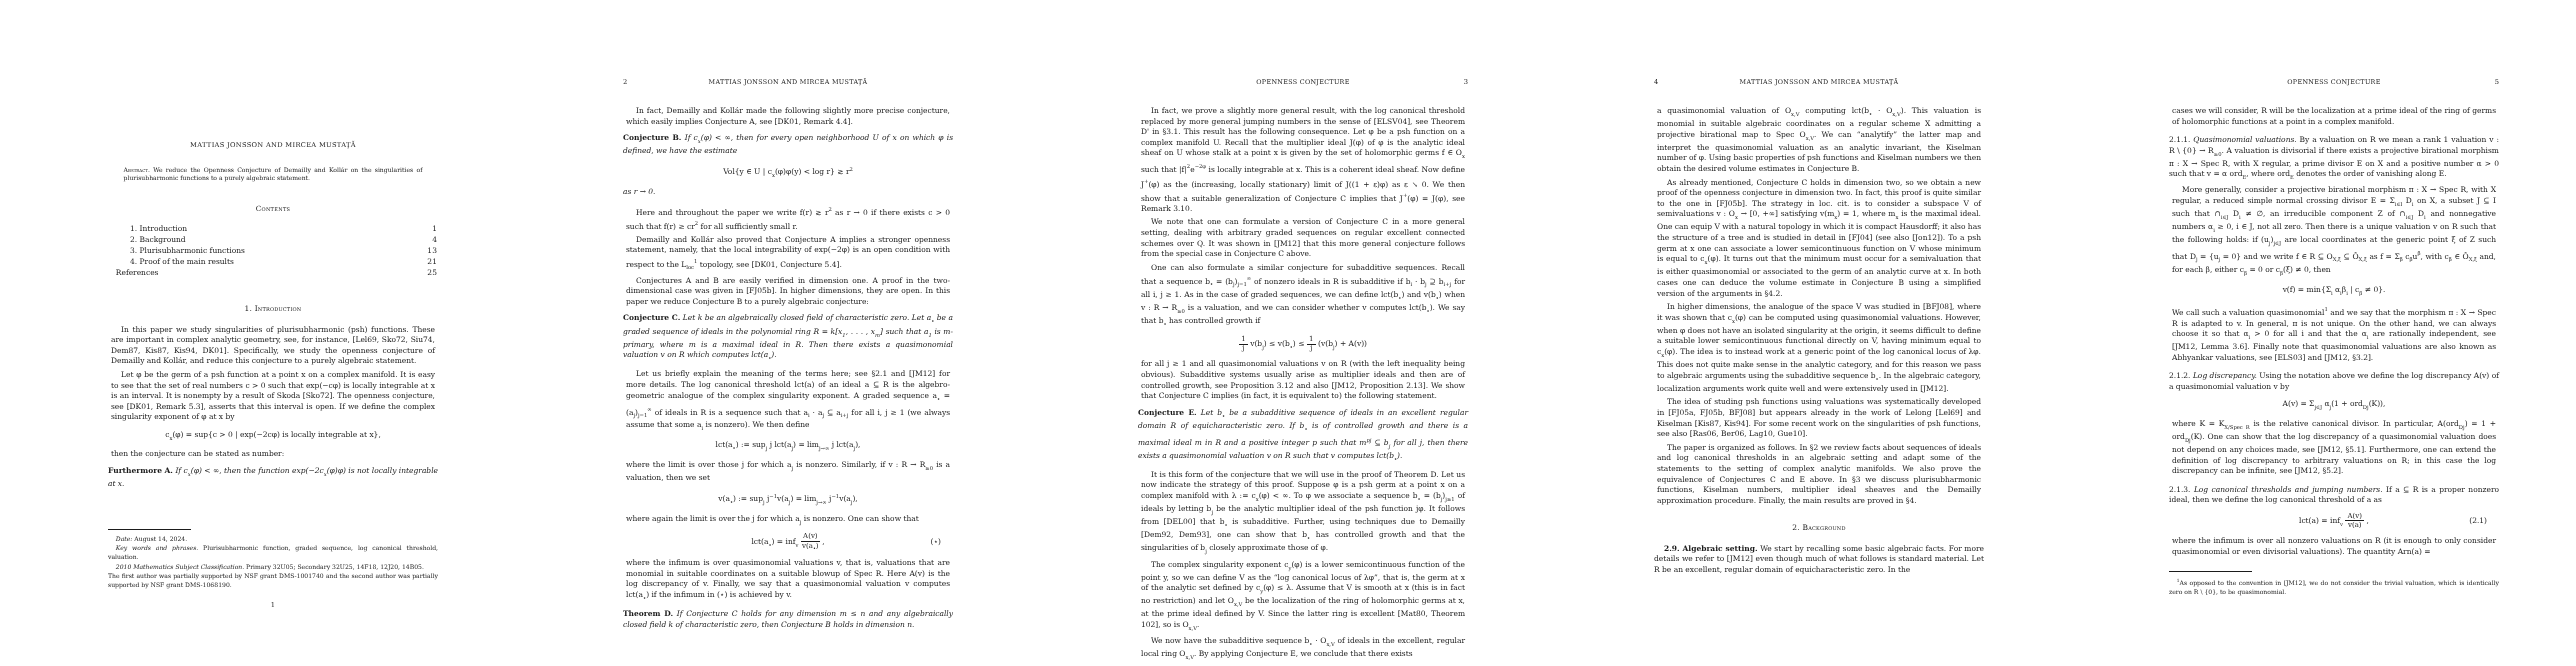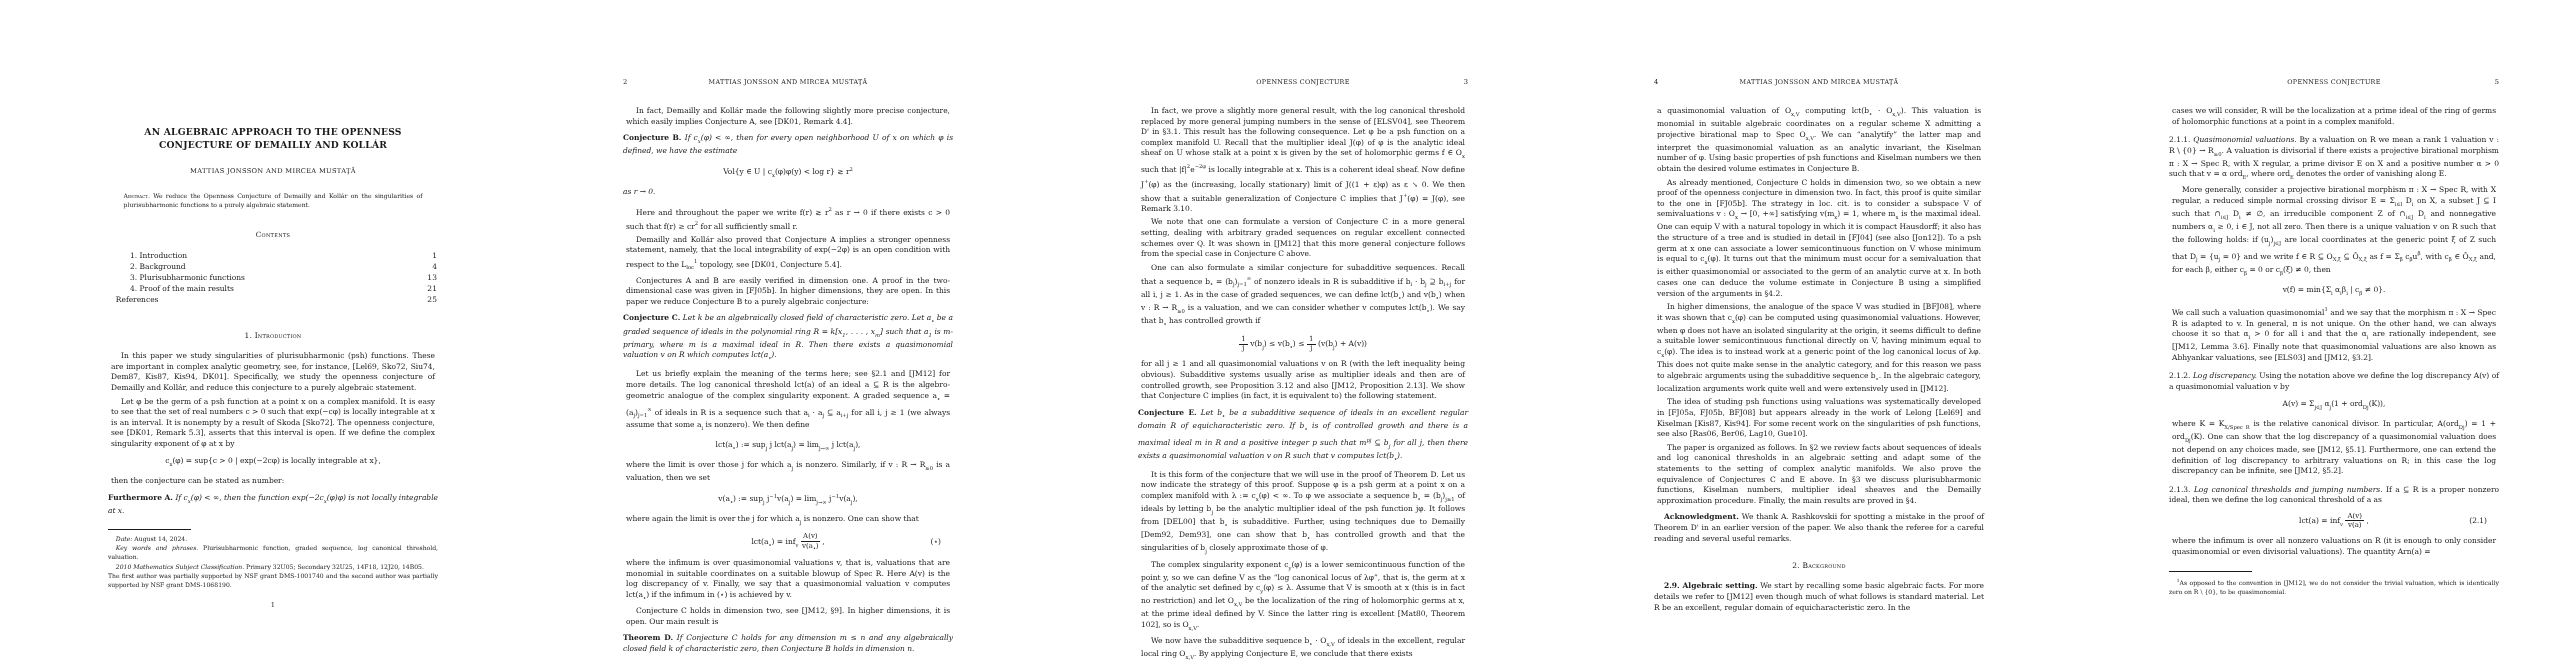--- a/index.html
+++ b/index.html
@@ -51,21 +51,20 @@
                font-family:"Liberation Serif","DejaVu Serif",serif;}
 </style>
 </head>
 <body>
 
 <div id="canvas">
   <div class="arxiv-stamp">arXiv:1205.4273v4  [math.CV]  12 Feb 2013</div>
   <main id="pages">
       <section class="page page1" style="left: 0px;">
         <div class="pagebody">
-          <div class="title">AN ALGEBRAIC APPROACH TO THE OPENNESS<br>CONJECTURE OF DEMAILLY AND KOLLÁR</div>
           <div class="authors">MATTIAS JONSSON AND MIRCEA MUSTAŢĂ</div>
           <div class="abstract"><span class="sc">Abstract.</span> We reduce the Openness Conjecture of Demailly and Kollár on the singularities of plurisubharmonic functions to a purely algebraic statement.</div>
           <div class="contents-head">Contents</div>
           <nav class="toc">
             <div class="tocrow"><span class="toclabel">1.  Introduction</span><span class="tocpage">1</span></div>
             <div class="tocrow"><span class="toclabel">2.  Background</span><span class="tocpage">4</span></div>
             <div class="tocrow"><span class="toclabel">3.  Plurisubharmonic functions</span><span class="tocpage">13</span></div>
             <div class="tocrow"><span class="toclabel">4.  Proof of the main results</span><span class="tocpage">21</span></div>
             <div class="tocrow noindent"><span class="toclabel">References</span><span class="tocpage">25</span></div>
           </nav>
@@ -100,21 +99,20 @@
           <p class="para">Demailly and Kollár also proved that Conjecture A implies a stronger openness statement, namely, that the local integrability of exp(−2φ) is an open condition with respect to the L<sub>loc</sub><sup>1</sup> topology, see [DK01, Conjecture 5.4].</p>
           <p class="para">Conjectures A and B are easily verified in dimension one. A proof in the two-dimensional case was given in [FJ05b]. In higher dimensions, they are open. In this paper we reduce Conjecture B to a purely algebraic conjecture:</p>
           <p class="thm"><span class="thmlabel">Conjecture C.</span> <span class="thmtext">Let k be an algebraically closed field of characteristic zero. Let a<sub>•</sub> be a graded sequence of ideals in the polynomial ring R = k[x<sub>1</sub>, . . . , x<sub>m</sub>] such that a<sub>1</sub> is m-primary, where m is a maximal ideal in R. Then there exists a quasimonomial valuation v on R which computes lct(a<sub>•</sub>).</span></p>
           <p class="para">Let us briefly explain the meaning of the terms here; see §2.1 and [JM12] for more details. The log canonical threshold lct(a) of an ideal a ⊆ R is the algebro-geometric analogue of the complex singularity exponent. A graded sequence a<sub>•</sub> = (a<sub>j</sub>)<sub>j=1</sub><sup>∞</sup> of ideals in R is a sequence such that a<sub>i</sub> · a<sub>j</sub> ⊆ a<sub>i+j</sub> for all i, j ≥ 1 (we always assume that some a<sub>i</sub> is nonzero). We then define</p>
           <div class="display"><span class="eqtxt">lct(a<sub>•</sub>) := sup<sub>j</sub> j lct(a<sub>j</sub>) = lim<sub>j→∞</sub> j lct(a<sub>j</sub>),</span></div>
           <p class="para noind">where the limit is over those j for which a<sub>j</sub> is nonzero. Similarly, if v : R → R<sub>≥0</sub> is a valuation, then we set</p>
           <div class="display"><span class="eqtxt">v(a<sub>•</sub>) := sup<sub>j</sub> j<sup>−1</sup>v(a<sub>j</sub>) = lim<sub>j→∞</sub> j<sup>−1</sup>v(a<sub>j</sub>),</span></div>
           <p class="para noind">where again the limit is over the j for which a<sub>j</sub> is nonzero. One can show that</p>
           <div class="display"><span class="eqtxt">lct(a<sub>•</sub>) = inf<sub>v</sub> </span><span class="frac"><span class="num">A(v)</span><span class="den">v(a<sub>•</sub>)</span></span><span class="eqtxt"> ,</span><span class="eqtag">(⋆)</span></div>
           <p class="para noind">where the infimum is over quasimonomial valuations v, that is, valuations that are monomial in suitable coordinates on a suitable blowup of Spec R. Here A(v) is the log discrepancy of v. Finally, we say that a quasimonomial valuation v computes lct(a<sub>•</sub>) if the infimum in (⋆) is achieved by v.</p>
-          <p class="para">Conjecture C holds in dimension two, see [JM12, §9]. In higher dimensions, it is open. Our main result is</p>
           <p class="thm"><span class="thmlabel">Theorem D.</span> <span class="thmtext">If Conjecture C holds for any dimension m ≤ n and any algebraically closed field k of characteristic zero, then Conjecture B holds in dimension n.</span></p>
         </div>
       </section>
       <section class="page" style="left: 1030px;">
         <header class="pagehead">
           <span class="ph-left"></span>
           <span class="ph-center">OPENNESS CONJECTURE</span>
           <span class="ph-right">3</span>
         </header>
         <div class="pagebody">
@@ -134,21 +132,20 @@
           <span class="ph-left">4</span>
           <span class="ph-center">MATTIAS JONSSON AND MIRCEA MUSTAŢĂ</span>
           <span class="ph-right"></span>
         </header>
         <div class="pagebody">
           <p class="para noind">a quasimonomial valuation of O<sub>x,V</sub> computing lct(b<sub>•</sub> · O<sub>x,V</sub>). This valuation is monomial in suitable algebraic coordinates on a regular scheme X admitting a projective birational map to Spec O<sub>x,V</sub>. We can “analytify” the latter map and interpret the quasimonomial valuation as an analytic invariant, the Kiselman number of φ. Using basic properties of psh functions and Kiselman numbers we then obtain the desired volume estimates in Conjecture B.</p>
           <p class="para">As already mentioned, Conjecture C holds in dimension two, so we obtain a new proof of the openness conjecture in dimension two. In fact, this proof is quite similar to the one in [FJ05b]. The strategy in loc. cit. is to consider a subspace V of semivaluations v : O<sub>x</sub> → [0, +∞] satisfying v(m<sub>x</sub>) = 1, where m<sub>x</sub> is the maximal ideal. One can equip V with a natural topology in which it is compact Hausdorff; it also has the structure of a tree and is studied in detail in [FJ04] (see also [Jon12]). To a psh germ at x one can associate a lower semicontinuous function on V whose minimum is equal to c<sub>x</sub>(φ). It turns out that the minimum must occur for a semivaluation that is either quasimonomial or associated to the germ of an analytic curve at x. In both cases one can deduce the volume estimate in Conjecture B using a simplified version of the arguments in §4.2.</p>
           <p class="para">In higher dimensions, the analogue of the space V was studied in [BFJ08], where it was shown that c<sub>x</sub>(φ) can be computed using quasimonomial valuations. However, when φ does not have an isolated singularity at the origin, it seems difficult to define a suitable lower semicontinuous functional directly on V, having minimum equal to c<sub>x</sub>(φ). The idea is to instead work at a generic point of the log canonical locus of λφ. This does not quite make sense in the analytic category, and for this reason we pass to algebraic arguments using the subadditive sequence b<sub>•</sub>. In the algebraic category, localization arguments work quite well and were extensively used in [JM12].</p>
           <p class="para">The idea of studing psh functions using valuations was systematically developed in [FJ05a, FJ05b, BFJ08] but appears already in the work of Lelong [Lel69] and Kiselman [Kis87, Kis94]. For some recent work on the singularities of psh functions, see also [Ras06, Ber06, Lag10, Gue10].</p>
           <p class="para">The paper is organized as follows. In §2 we review facts about sequences of ideals and log canonical thresholds in an algebraic setting and adapt some of the statements to the setting of complex analytic manifolds. We also prove the equivalence of Conjectures C and E above. In §3 we discuss plurisubharmonic functions, Kiselman numbers, multiplier ideal sheaves and the Demailly approximation procedure. Finally, the main results are proved in §4.</p>
-          <p class="runin"><span class="rlabel">Acknowledgment.</span> We thank A. Rashkovskii for spotting a mistake in the proof of Theorem D' in an earlier version of the paper. We also thank the referee for a careful reading and several useful remarks.</p>
           <div class="sechead">2. Background</div>
           <p class="runin"><span class="rlabel">2.9. Algebraic setting.</span> We start by recalling some basic algebraic facts. For more details we refer to [JM12] even though much of what follows is standard material. Let R be an excellent, regular domain of equicharacteristic zero. In the</p>
         </div>
       </section>
       <section class="page" style="left: 2061px;">
         <header class="pagehead">
           <span class="ph-left"></span>
           <span class="ph-center">OPENNESS CONJECTURE</span>
           <span class="ph-right">5</span>
         </header>

